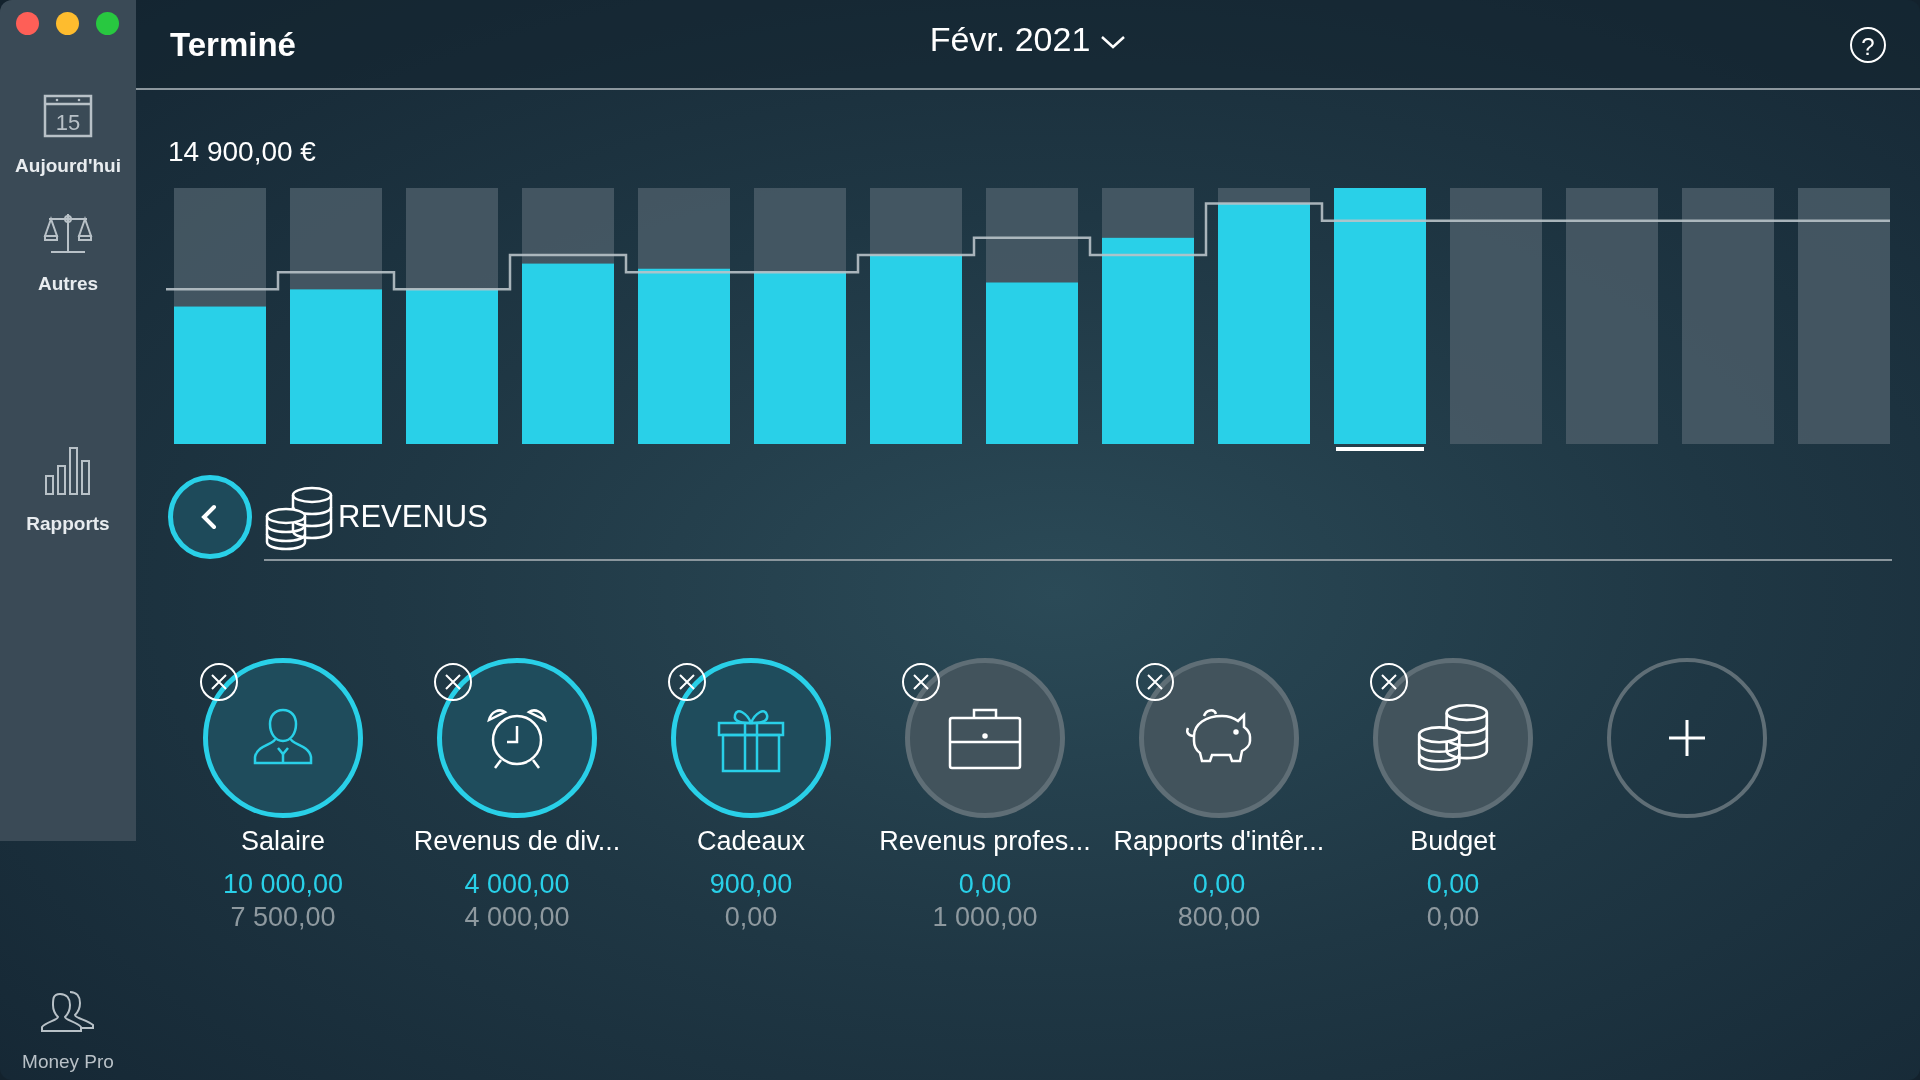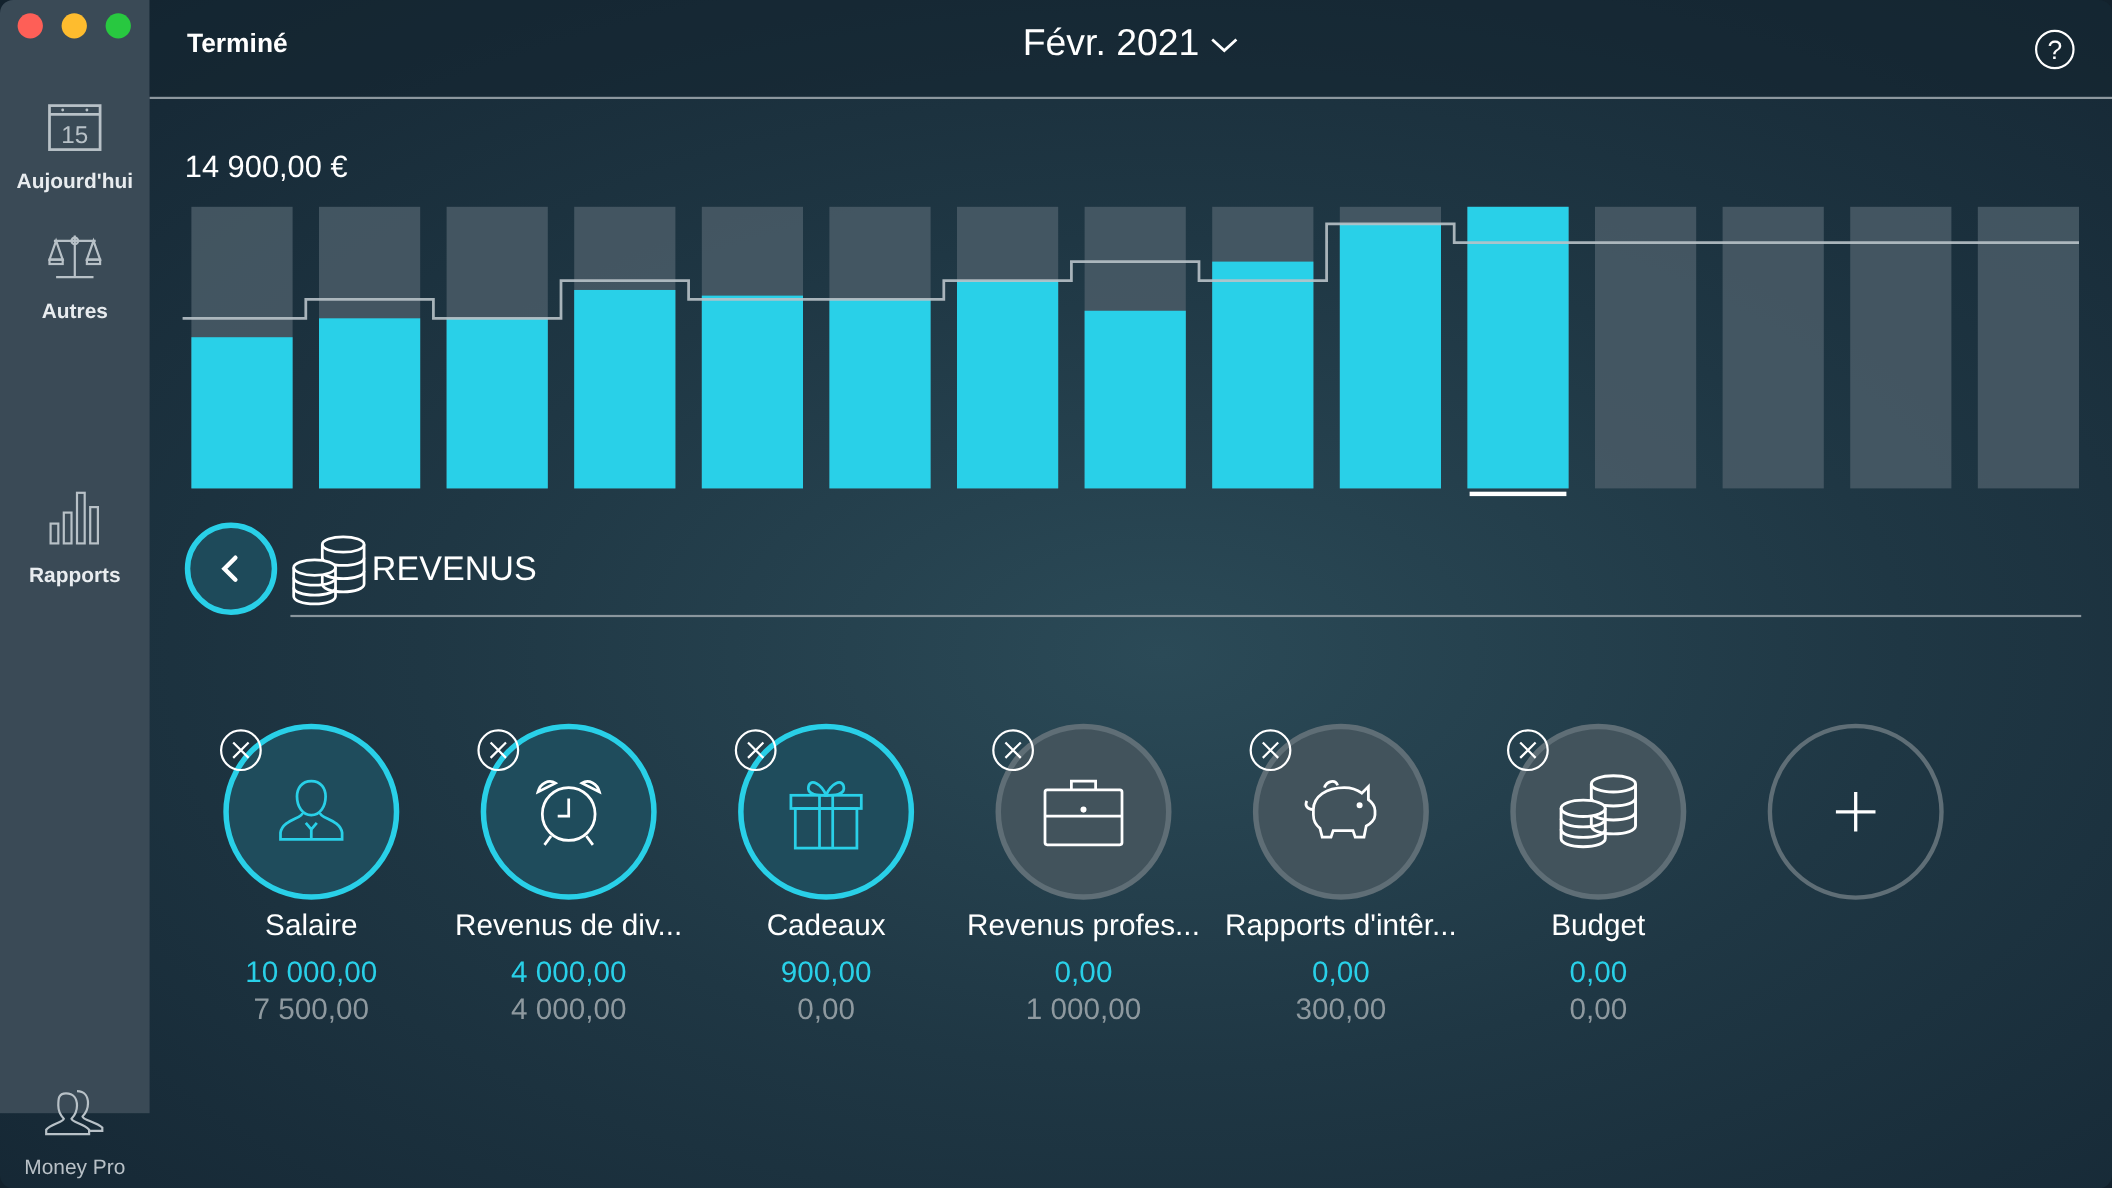--- a/index.html
+++ b/index.html
@@ -1,26 +1,26 @@
 <!DOCTYPE html>
 <html><head>
 <meta charset="utf-8">
 <style>
   html,body{margin:0;padding:0;}
   body{width:1920px;height:1080px;overflow:hidden;background:#13222d;font-family:"Liberation Sans",sans-serif;position:relative;}
   .window{position:absolute;left:0;top:0;width:1920px;height:1080px;border-radius:12px;overflow:hidden;
     background:radial-gradient(ellipse at 55% 55%, #2b4a57 0%, #1f3744 45%, #142532 100%);}
-  .sidebar{position:absolute;left:0;top:0;width:136px;height:1012px;background:#3a4a56;}
+  .sidebar{position:absolute;left:0;top:0;width:136px;height:841px;background:#3a4a56;}
   .traffic{position:absolute;top:12px;width:23px;height:23px;border-radius:50%;}
   .side-item{position:absolute;left:0;width:136px;text-align:center;color:#e8ecef;cursor:pointer;}
   .side-item .lbl{display:block;font-size:19px;font-weight:bold;margin-top:17px;}
   .side-item svg{display:block;margin:0 auto;}
   .side-item.dim{color:#c5ccd2;}
   .topbar{position:absolute;left:136px;top:0;right:0;height:88px;border-bottom:2px solid #8c979e;background:rgba(20,37,48,0.55);}
-  .done{position:absolute;left:34px;top:26px;font-size:24px;font-weight:bold;color:#fff;cursor:pointer;text-align:right;}
+  .done{position:absolute;left:34px;top:26px;font-size:33px;font-weight:bold;color:#fff;cursor:pointer;text-align:right;}
   .month{position:absolute;left:0;right:0;top:20px;text-align:center;font-size:34px;color:#fff;cursor:pointer;}
   .month svg{vertical-align:middle;margin-left:10px;}
   .help{position:absolute;right:34px;top:27px;width:36px;height:36px;border:2px solid #fff;border-radius:50%;color:#fff;font-size:24px;text-align:center;line-height:36px;box-sizing:border-box;cursor:pointer;}
   .total{position:absolute;left:168px;top:136px;font-size:28px;color:#fff;}
   #chart{position:absolute;left:0;top:0;width:1920px;height:470px;}
   .sect-head{position:absolute;left:168px;top:475px;width:1724px;height:90px;}
   .back-btn{position:absolute;left:0;top:0;width:84px;height:84px;border:5px solid #29d0e8;border-radius:50%;background:#1e4a5a;box-sizing:border-box;cursor:pointer;}
   .back-btn svg{position:absolute;left:22px;top:22px;}
   .sect-line{position:absolute;left:96px;right:0;top:84px;height:2px;background:#8a969d;}
   .sect-title{position:absolute;left:170px;top:24px;font-size:31px;color:#fff;}
@@ -290,21 +290,21 @@
           </g>
       </svg>
       <div class="del">
           <svg width="18" height="18" viewBox="0 0 18 18">
             <path d="M2 2L16 16M16 2L2 16" stroke="#fff" stroke-width="2"></path>
           </svg>
         </div>
     </div>
     <div class="name">Rapports d'intêr...</div>
     <div class="act">0,00</div>
-    <div class="bud">300,00</div>
+    <div class="bud">800,00</div>
   </div>
 
   <div class="cat" style="left:1336px">
     <div class="circ inactive">
       <svg class="ico" width="74" height="74" viewBox="0 0 70 68">
         <g fill="none" stroke="#fff" stroke-width="2.5">
           <ellipse cx="48" cy="10" rx="19" ry="7"></ellipse>
             <path d="M29 10v36c0 4 8 7 19 7s19-3 19-7V10"></path>
           <path d="M29 22c0 4 8 7 19 7s19-3 19-7"></path>
             <path d="M29 34c0 4 8 7 19 7s19-3 19-7"></path>

